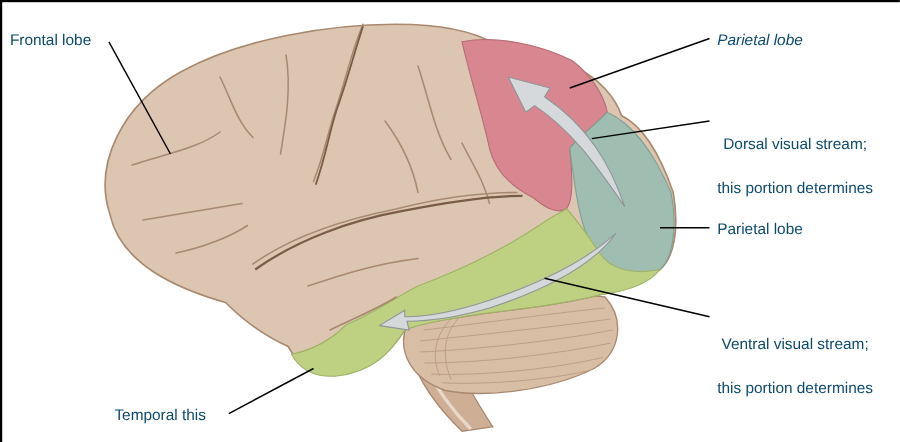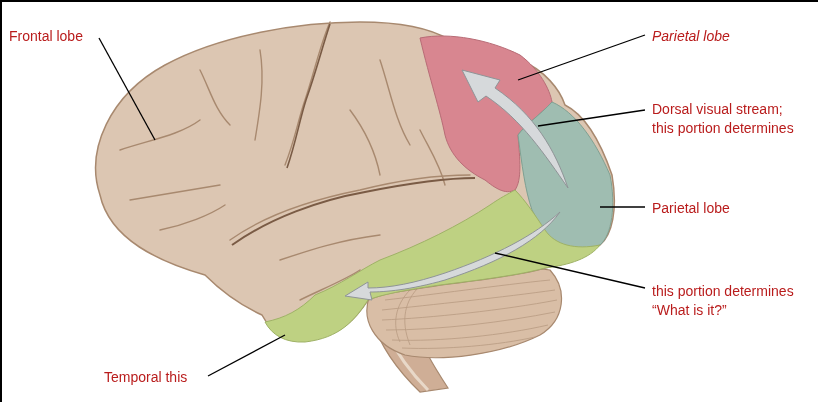--- a/index.html
+++ b/index.html
@@ -1,20 +1,20 @@
 <!DOCTYPE html>
 <html><head>
 <meta charset="utf-8">
 <style>
   html, body { margin: 0; padding: 0; background: #ffffff; }
   body { width: 818px; height: 402px; overflow: hidden; position: relative; font-family: "Liberation Sans", sans-serif; }
   .frame { position: absolute; left: 0; top: 0; width: 818px; height: 402px; box-sizing: border-box; border-top: 2px solid #000; border-left: 2px solid #000; background: #fff; }
   svg.art { position: absolute; left: 0; top: 0; }
-  .label { position: absolute; font-size: 14px; line-height: 19px; color: #b91c1c; white-space: nowrap; }
-  .label div { display: block; }
+  .label { position: absolute; font-size: 14px; line-height: 19px; color: #0c4a6e; white-space: nowrap; text-align: center; }
+  .label div { display: block; margin-top: 21px; }
 </style>
 </head>
 <body>
 
 <div class="frame"></div>
 
 <svg class="art" width="818" height="402" viewBox="0 0 818 402">
 
   <path d="M372,320 C380,345 395,368 420,392 L448,388 C435,368 420,345 415,320 Z" fill="#cfae96" stroke="#a8896f" stroke-width="1.2"></path>
   <path d="M385,330 C395,350 410,372 428,390" fill="none" stroke="#e8d8c8" stroke-width="3"></path>
@@ -71,16 +71,16 @@
 </svg>
 
 <div class="label" style="left:9px; top:27px;">Frontal lobe</div>
 <div class="label" style="left:652px; top:27px;font-style:italic;">Parietal lobe</div>
 <div class="label" style="left:652px; top:100px;">
   <div>Dorsal visual stream;</div>
   <div>this portion determines</div>
 </div>
 <div class="label" style="left:652px; top:199px;">Parietal lobe</div>
 <div class="label" style="left:652px; top:282px;">
+  <div>Ventral visual stream;</div>
   <div>this portion determines</div>
-  <div>“What is it?”</div>
 </div>
 <div class="label" style="left:104px; top:368px;">Temporal this</div>
 
 </body></html>

